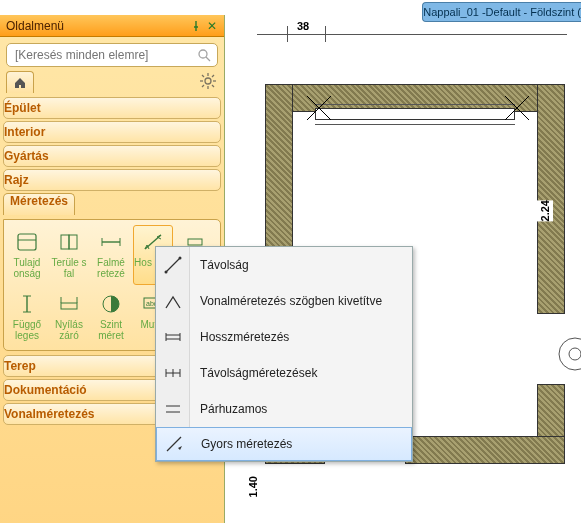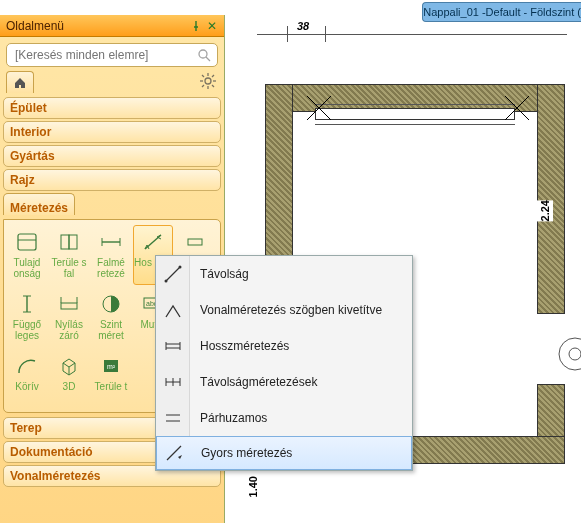--- a/index.html
+++ b/index.html
@@ -23,25 +23,25 @@
 
   .homebar { display: flex; align-items: center; padding: 0 6px 4px 6px; height: 26px; }
   .home-tab { width: 28px; height: 22px; background: linear-gradient(#fff3d6,#ffe2a1);
               border: 1px solid #c9a24a; border-bottom: none; border-radius: 4px 4px 0 0;
               display: flex; align-items: center; justify-content: center; }
   .gear { margin-left: auto; width: 18px; height: 18px; opacity: .7; cursor: pointer; }
 
   .cat-list { padding: 0 3px; }
   .cat { height: 22px; margin-bottom: 2px; border: 1px solid #d0b066; border-radius: 5px;
          background: linear-gradient(#fff5de,#ffe4a6); display: flex; align-items: center;
-         padding: 0 6px; font-size: 12px; color: #b85c00; cursor: pointer; font-weight: 600; }
+         padding: 0 0; font-size: 12px; color: #b85c00; cursor: pointer; font-weight: 600; }
 
   .cat-active-tab { height: 22px; margin: 2px 0 0 3px; width: 72px; border: 1px solid #c9a24a;
                     border-bottom: none; border-radius: 5px 5px 0 0; background: linear-gradient(#fff3d6,#ffe2a1);
-                    display: flex; align-items: flex-end; justify-content: center; font-size: 12px;
+                    display: flex; align-items: flex-start; justify-content: center; font-size: 12px;
                     color: #b85c00; font-weight: 600; }
 
   .toolgrid { margin: 4px 3px 4px 3px; padding: 4px 2px 2px 2px; border: 1px solid #c9a24a;
               border-radius: 0 5px 5px 5px; background: linear-gradient(#fff3d6,#ffe2a1); }
   .toolrow { display: flex; }
   .tool { width: 40px; height: 60px; margin: 1px; border: 1px solid transparent; border-radius: 3px;
           display: flex; flex-direction: column; align-items: center; justify-content: flex-start;
           padding-top: 3px; cursor: pointer; font-size: 10px; color: #5a3; text-align: center; line-height: 11px; }
   .tool:hover, .tool.hover { border-color: #f0a830; background: linear-gradient(#fff4d0,#ffdd8a); }
   .tool .ico { width: 28px; height: 26px; display: flex; align-items: center; justify-content: center; margin-bottom: 2px; }
@@ -54,21 +54,21 @@
              border-radius: 4px 0 0 4px; font-size: 11px; color: #04304f;
              display: flex; align-items: center; }
 
   
   .plan { position: absolute; left: 30px; top: 84px; width: 320px; height: 380px; }
   .wall { position: absolute; background: repeating-linear-gradient(45deg,#a8a070,#a8a070 2px,#827a4f 2px,#827a4f 4px); border: 1px solid #333; }
   .thinline { position: absolute; background: #555; }
   .dim-text { position: absolute; font-size: 11px; font-weight: 700; color: #000; background: #fff; padding: 0 2px; }
 
   
-  .ctxmenu { position: absolute; left: 155px; top: 255px; width: 258px;
+  .ctxmenu { position: absolute; left: 155px; top: 246px; width: 258px;
              background: #f4f4f4; border: 1px solid #9aa; box-shadow: 2px 2px 4px rgba(0,0,0,.25); }
   .ctxitem { height: 36px; display: flex; align-items: center; font-size: 12px; color: #222;
              cursor: pointer; }
   .ctxitem .ico { width: 34px; height: 100%; display: flex; align-items: center; justify-content: center;
                   border-right: 1px solid #d8d8d8; background: #efefef; }
   .ctxitem .lbl { padding-left: 10px; flex: 1; }
   .ctxitem.hover { background: linear-gradient(#eaf3ff,#d6e9ff); border: 1px solid #7fb0e0; height: 34px; }
   .ctxitem.hover .ico { background: transparent; border-right-color: transparent; }
 
   
@@ -231,48 +231,20 @@
         <span class="ico">
             <svg width="24" height="22">
               <rect x="3" y="5" width="14" height="10" fill="none" stroke="#3a7a3a"></rect>
               <text x="5" y="13" font-size="7" fill="#3a7a3a">abc</text>
             </svg>
           </span>
         <span class="lbl">Mut
 ó</span>
       </div>
     </div>
-    <div class="toolrow">
-      <div class="tool">
-        <span class="ico">
-            <svg width="24" height="22">
-              <path d="M4 18 A12 12 0 0 1 20 6" fill="none" stroke="#3a7a3a" stroke-width="1.4"></path>
-            </svg>
-          </span>
-        <span class="lbl">Körív</span>
-      </div>
-      <div class="tool">
-        <span class="ico">
-            <svg width="24" height="22">
-              <path d="M6 8l6-4 6 4v8l-6 4-6-4z M6 8l6 4 6-4 M12 12v8" fill="none" stroke="#3a7a3a"></path>
-            </svg>
-          </span>
-        <span class="lbl">3D</span>
-      </div>
-      <div class="tool">
-        <span class="ico">
-            <svg width="24" height="22">
-              <rect x="5" y="5" width="14" height="12" fill="#3a7a3a"></rect>
-              <text x="8" y="14" font-size="7" fill="#fff">m²</text>
-            </svg>
-          </span>
-        <span class="lbl">Terüle
-t</span>
-      </div>
-    </div>
   </div>
 
   <div class="cat-list">
     <div class="cat">
         <span>Terep</span>
       </div>
     <div class="cat">
         <span>Dokumentáció</span>
       </div>
     <div class="cat">
@@ -319,21 +291,21 @@
       <path d="M0 78 A78 78 0 0 1 78 0" fill="none" stroke="#555"></path>
       <line x1="0" y1="78" x2="0" y2="0" stroke="#555"></line>
     </svg>
 
     <svg style="position:absolute; left:300px; top:250px;" width="40" height="40">
       <circle cx="20" cy="20" r="16" fill="none" stroke="#555"></circle>
         <circle cx="20" cy="20" r="6" fill="none" stroke="#555"></circle>
     </svg>
   </div>
 
-  <span class="dim-text" style="left:70px; top:20px;font-style:italic;">38</span>
+  <span class="dim-text" style="left:70px; top:20px;">38</span>
   <span class="dim-text" style="left:312px; top:200px; writing-mode:vertical-rl; transform:rotate(180deg);">2.24</span>
   <span class="dim-text" style="left:20px; top:476px; writing-mode:vertical-rl; transform:rotate(180deg);">1.40</span>
 </div>
 
 <div class="ctxmenu">
   <div class="ctxitem">
     <span class="ico">
         <svg width="20" height="20">
           <line x1="3" y1="17" x2="17" y2="3" stroke="#333" stroke-width="1.3"></line>
           <circle cx="3" cy="17" r="1.5" fill="#333"></circle>

